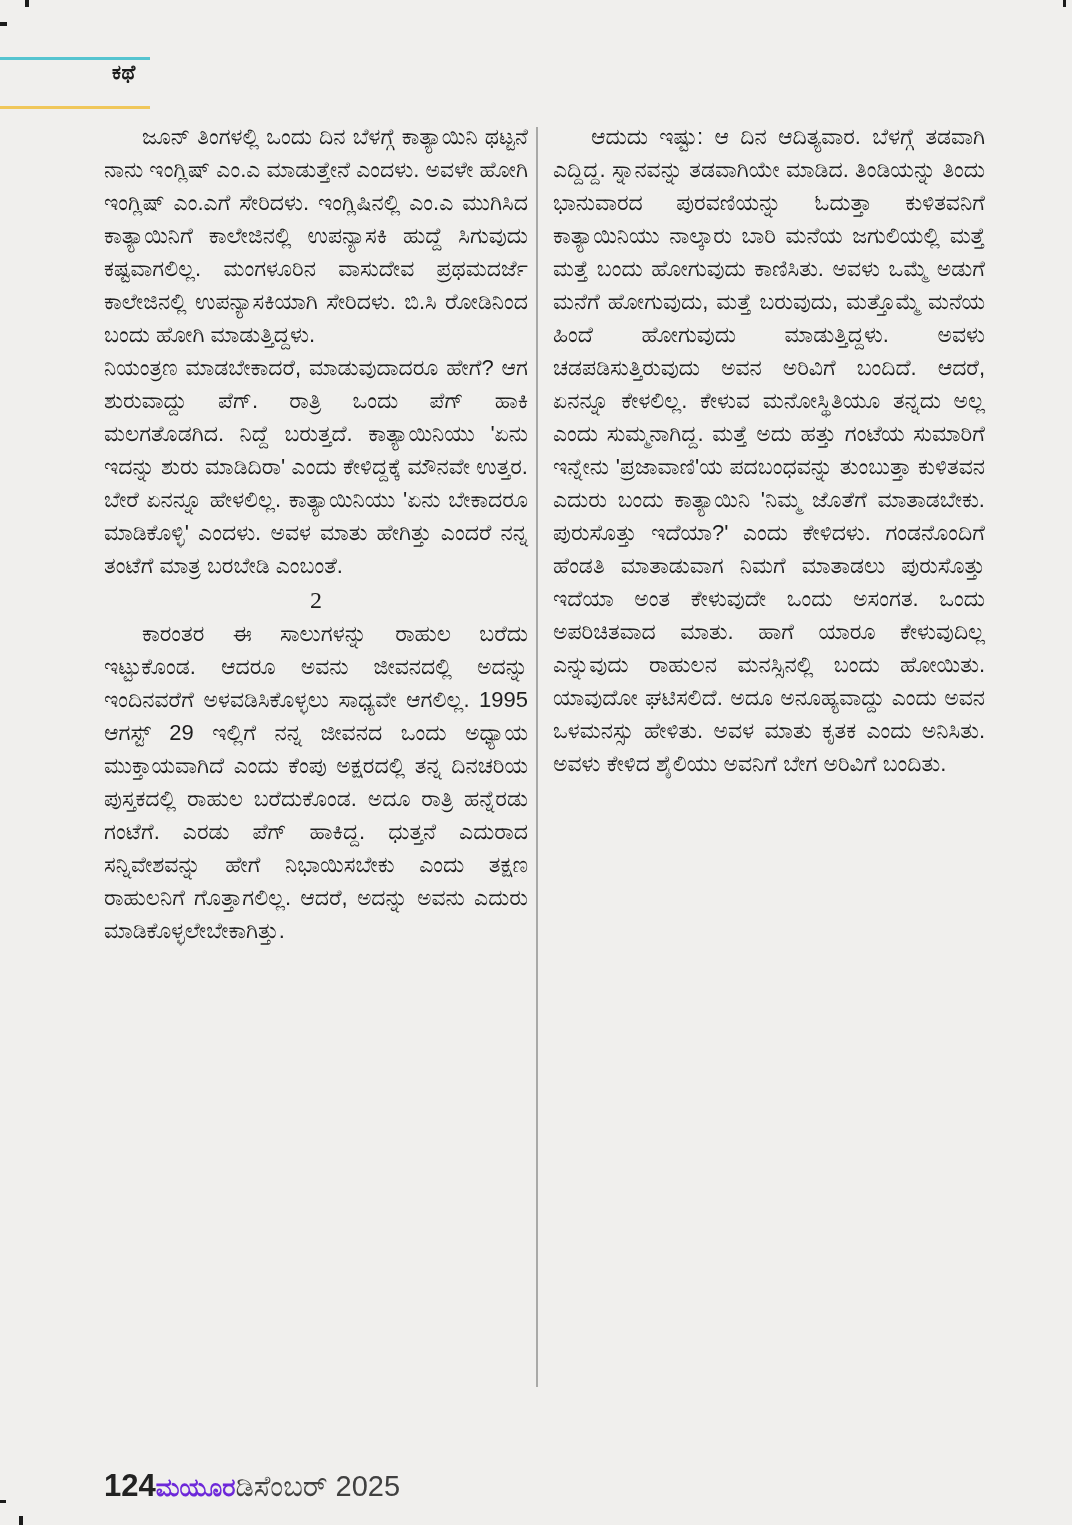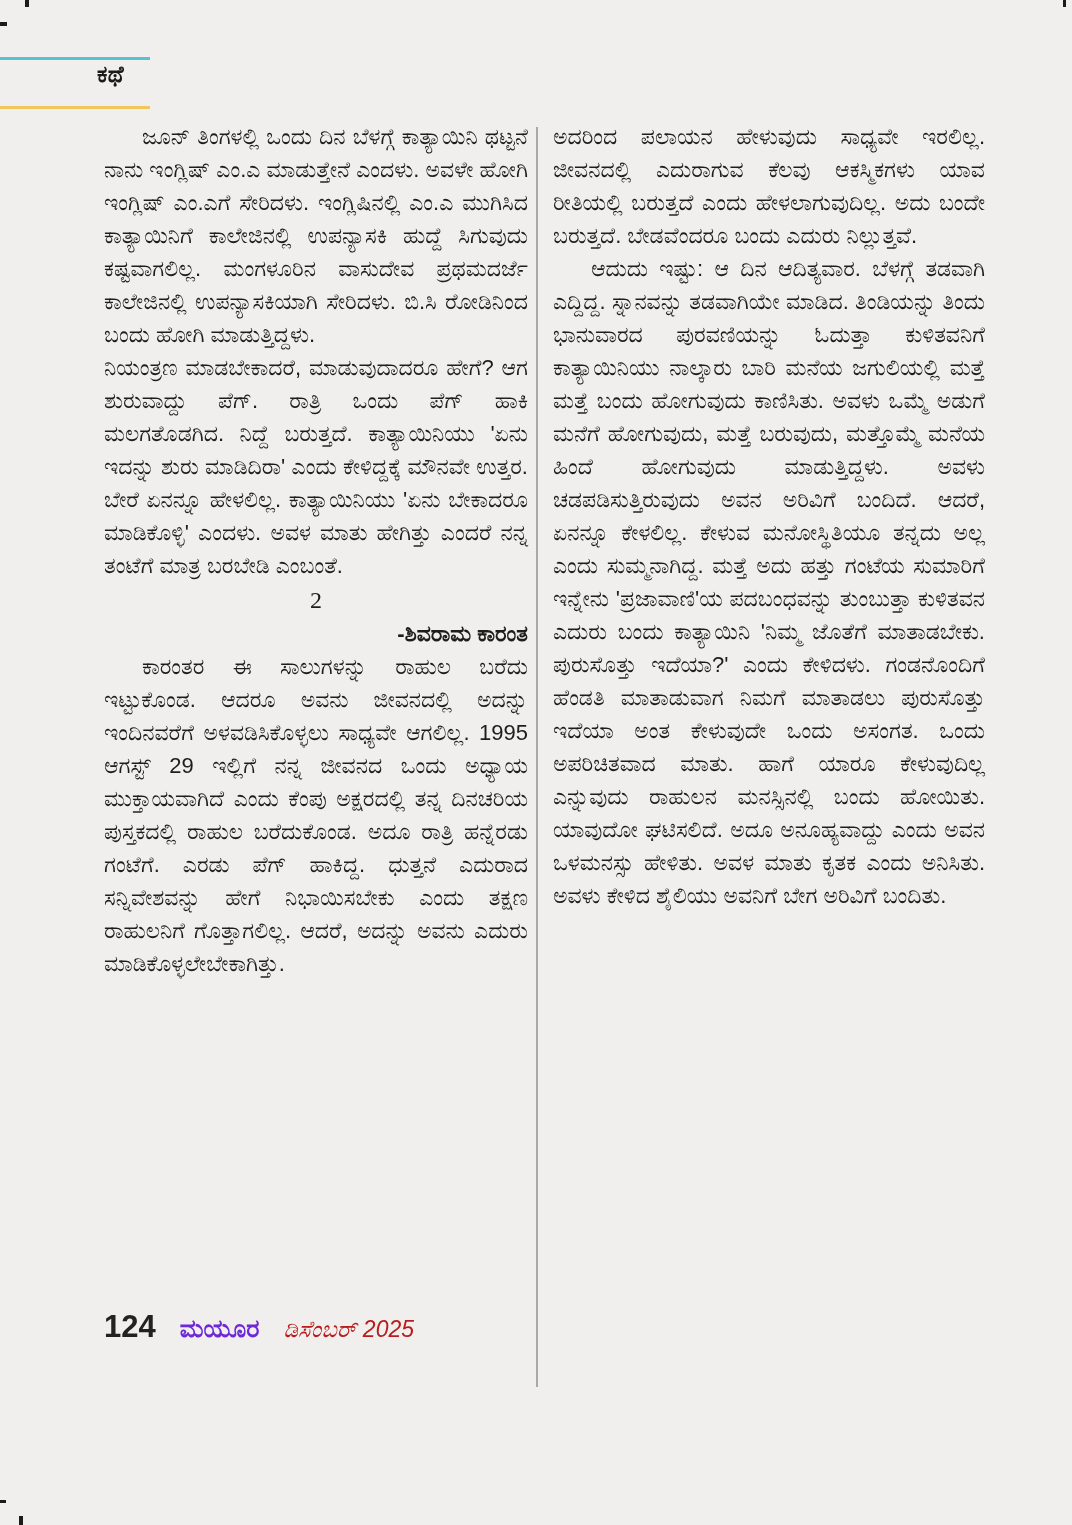--- a/index.html
+++ b/index.html
@@ -16,22 +16,22 @@
   .crop.tl-tick{left:25px;top:0;width:4px;height:7px;}
   .crop.tl-dash{left:0;top:22px;width:7px;height:4px;}
   .crop.tr-tick{left:1063px;top:0;width:3px;height:7px;}
   .crop.bl-dash{left:0;top:1500px;width:6px;height:3px;}
   .crop.bl-tick{left:19px;top:1516px;width:4px;height:9px;}
   
   .rule{position:absolute;left:0;width:150px;height:3px;}
   .rule.teal{top:57px;background:#55c4d0;}
   .rule.yellow{top:106px;background:#f0c75a;}
   .header-label{
-    position:absolute;left:97px;top:61px;
-    font-size:23px;font-weight:bold;color:#1a1a1a;
+    position:absolute;left:112px;top:61px;
+    font-size:20px;font-weight:bold;color:#1a1a1a;
     letter-spacing:0.5px;
   }
   
   .column{
     position:absolute;top:120px;
     font-size:22px;line-height:33px;
     text-align:justify;
   }
   .column.left{left:104px;width:424px;}
   .column.right{left:553px;width:432px;}
@@ -43,55 +43,53 @@
   .para.indent{text-indent:38px;}
   .section-number{
     margin:2px 0 0 0;text-align:center;
     font-family:"Liberation Serif", serif;
     font-size:24px;color:#1d1d1d;
   }
   .quote{margin:0;text-indent:20px;}
   .attribution{margin:0;text-align:right;font-weight:bold;}
   
   .footer{
-    position:absolute;left:104px;top:1309px;
-    display:flex;align-items:baseline;gap:24px;
+    position:absolute;left:104px;top:1468px;
+    display:flex;align-items:baseline;gap:0;
     white-space:nowrap;
   }
   .page-number{font-size:31px;font-weight:bold;color:#222;}
   .magazine-logo{font-size:25px;font-weight:bold;color:#6d28d9;}
-  .issue-date{font-size:23px;color:#b91c1c;font-style:italic;}
+  .issue-date{font-size:29px;color:#404040;}
 </style>
 </head>
 <body>
 
 <div class="page">
 
   <div class="crop tl-tick"></div>
   <div class="crop tl-dash"></div>
   <div class="crop tr-tick"></div>
   <div class="crop bl-dash"></div>
   <div class="crop bl-tick"></div>
 
   <div class="rule teal"></div>
   <div class="header-label">ಕಥೆ</div>
   <div class="rule yellow"></div>
 
   <div class="column left">
     <p class="para indent">ಜೂನ್ ತಿಂಗಳಲ್ಲಿ ಒಂದು ದಿನ ಬೆಳಗ್ಗೆ ಕಾತ್ಯಾಯಿನಿ ಥಟ್ಟನೆ ನಾನು ಇಂಗ್ಲಿಷ್ ಎಂ.ಎ ಮಾಡುತ್ತೇನೆ ಎಂದಳು. ಅವಳೇ ಹೋಗಿ ಇಂಗ್ಲಿಷ್ ಎಂ.ಎಗೆ ಸೇರಿದಳು. ಇಂಗ್ಲಿಷಿನಲ್ಲಿ ಎಂ.ಎ ಮುಗಿಸಿದ ಕಾತ್ಯಾಯಿನಿಗೆ ಕಾಲೇಜಿನಲ್ಲಿ ಉಪನ್ಯಾಸಕಿ ಹುದ್ದೆ ಸಿಗುವುದು ಕಷ್ಟವಾಗಲಿಲ್ಲ. ಮಂಗಳೂರಿನ ವಾಸುದೇವ ಪ್ರಥಮದರ್ಜೆ ಕಾಲೇಜಿನಲ್ಲಿ ಉಪನ್ಯಾಸಕಿಯಾಗಿ ಸೇರಿದಳು. ಬಿ.ಸಿ ರೋಡಿನಿಂದ ಬಂದು ಹೋಗಿ ಮಾಡುತ್ತಿದ್ದಳು.</p>
     <p class="para">ನಿಯಂತ್ರಣ ಮಾಡಬೇಕಾದರೆ, ಮಾಡುವುದಾದರೂ ಹೇಗೆ? ಆಗ ಶುರುವಾದ್ದು ಪೆಗ್. ರಾತ್ರಿ ಒಂದು ಪೆಗ್ ಹಾಕಿ ಮಲಗತೊಡಗಿದ. ನಿದ್ದೆ ಬರುತ್ತದೆ. ಕಾತ್ಯಾಯಿನಿಯು 'ಏನು ಇದನ್ನು ಶುರು ಮಾಡಿದಿರಾ' ಎಂದು ಕೇಳಿದ್ದಕ್ಕೆ ಮೌನವೇ ಉತ್ತರ. ಬೇರೆ ಏನನ್ನೂ ಹೇಳಲಿಲ್ಲ. ಕಾತ್ಯಾಯಿನಿಯು 'ಏನು ಬೇಕಾದರೂ ಮಾಡಿಕೊಳ್ಳಿ' ಎಂದಳು. ಅವಳ ಮಾತು ಹೇಗಿತ್ತು ಎಂದರೆ ನನ್ನ ತಂಟೆಗೆ ಮಾತ್ರ ಬರಬೇಡಿ ಎಂಬಂತೆ.</p>
     <p class="section-number">2</p>
-    <p class="attribution">-ಶಿವರಾಮ ಕಾರಂತ</p>
     <p class="para indent">ಕಾರಂತರ ಈ ಸಾಲುಗಳನ್ನು ರಾಹುಲ ಬರೆದು ಇಟ್ಟುಕೊಂಡ. ಆದರೂ ಅವನು ಜೀವನದಲ್ಲಿ ಅದನ್ನು ಇಂದಿನವರೆಗೆ ಅಳವಡಿಸಿಕೊಳ್ಳಲು ಸಾಧ್ಯವೇ ಆಗಲಿಲ್ಲ. 1995 ಆಗಸ್ಟ್ 29 ಇಲ್ಲಿಗೆ ನನ್ನ ಜೀವನದ ಒಂದು ಅಧ್ಯಾಯ ಮುಕ್ತಾಯವಾಗಿದೆ ಎಂದು ಕೆಂಪು ಅಕ್ಷರದಲ್ಲಿ ತನ್ನ ದಿನಚರಿಯ ಪುಸ್ತಕದಲ್ಲಿ ರಾಹುಲ ಬರೆದುಕೊಂಡ. ಅದೂ ರಾತ್ರಿ ಹನ್ನೆರಡು ಗಂಟೆಗೆ. ಎರಡು ಪೆಗ್ ಹಾಕಿದ್ದ. ಧುತ್ತನೆ ಎದುರಾದ ಸನ್ನಿವೇಶವನ್ನು ಹೇಗೆ ನಿಭಾಯಿಸಬೇಕು ಎಂದು ತಕ್ಷಣ ರಾಹುಲನಿಗೆ ಗೊತ್ತಾಗಲಿಲ್ಲ. ಆದರೆ, ಅದನ್ನು ಅವನು ಎದುರು ಮಾಡಿಕೊಳ್ಳಲೇಬೇಕಾಗಿತ್ತು.</p>
   </div>
 
   <div class="col-divider"></div>
 
   <div class="column right">
-    <p class="para">ಅದರಿಂದ ಪಲಾಯನ ಹೇಳುವುದು ಸಾಧ್ಯವೇ ಇರಲಿಲ್ಲ. ಜೀವನದಲ್ಲಿ ಎದುರಾಗುವ ಕೆಲವು ಆಕಸ್ಮಿಕಗಳು ಯಾವ ರೀತಿಯಲ್ಲಿ ಬರುತ್ತದೆ ಎಂದು ಹೇಳಲಾಗುವುದಿಲ್ಲ. ಅದು ಬಂದೇ ಬರುತ್ತದೆ. ಬೇಡವೆಂದರೂ ಬಂದು ಎದುರು ನಿಲ್ಲುತ್ತವೆ.</p>
     <p class="para indent">ಆದುದು ಇಷ್ಟು: ಆ ದಿನ ಆದಿತ್ಯವಾರ. ಬೆಳಗ್ಗೆ ತಡವಾಗಿ ಎದ್ದಿದ್ದ. ಸ್ನಾನವನ್ನು ತಡವಾಗಿಯೇ ಮಾಡಿದ. ತಿಂಡಿಯನ್ನು ತಿಂದು ಭಾನುವಾರದ ಪುರವಣಿಯನ್ನು ಓದುತ್ತಾ ಕುಳಿತವನಿಗೆ ಕಾತ್ಯಾಯಿನಿಯು ನಾಲ್ಕಾರು ಬಾರಿ ಮನೆಯ ಜಗುಲಿಯಲ್ಲಿ ಮತ್ತೆ ಮತ್ತೆ ಬಂದು ಹೋಗುವುದು ಕಾಣಿಸಿತು. ಅವಳು ಒಮ್ಮೆ ಅಡುಗೆ ಮನೆಗೆ ಹೋಗುವುದು, ಮತ್ತೆ ಬರುವುದು, ಮತ್ತೊಮ್ಮೆ ಮನೆಯ ಹಿಂದೆ ಹೋಗುವುದು ಮಾಡುತ್ತಿದ್ದಳು. ಅವಳು ಚಡಪಡಿಸುತ್ತಿರುವುದು ಅವನ ಅರಿವಿಗೆ ಬಂದಿದೆ. ಆದರೆ, ಏನನ್ನೂ ಕೇಳಲಿಲ್ಲ. ಕೇಳುವ ಮನೋಸ್ಥಿತಿಯೂ ತನ್ನದು ಅಲ್ಲ ಎಂದು ಸುಮ್ಮನಾಗಿದ್ದ. ಮತ್ತೆ ಅದು ಹತ್ತು ಗಂಟೆಯ ಸುಮಾರಿಗೆ ಇನ್ನೇನು 'ಪ್ರಜಾವಾಣಿ'ಯ ಪದಬಂಧವನ್ನು ತುಂಬುತ್ತಾ ಕುಳಿತವನ ಎದುರು ಬಂದು ಕಾತ್ಯಾಯಿನಿ 'ನಿಮ್ಮ ಜೊತೆಗೆ ಮಾತಾಡಬೇಕು. ಪುರುಸೊತ್ತು ಇದೆಯಾ?' ಎಂದು ಕೇಳಿದಳು. ಗಂಡನೊಂದಿಗೆ ಹೆಂಡತಿ ಮಾತಾಡುವಾಗ ನಿಮಗೆ ಮಾತಾಡಲು ಪುರುಸೊತ್ತು ಇದೆಯಾ ಅಂತ ಕೇಳುವುದೇ ಒಂದು ಅಸಂಗತ. ಒಂದು ಅಪರಿಚಿತವಾದ ಮಾತು. ಹಾಗೆ ಯಾರೂ ಕೇಳುವುದಿಲ್ಲ ಎನ್ನುವುದು ರಾಹುಲನ ಮನಸ್ಸಿನಲ್ಲಿ ಬಂದು ಹೋಯಿತು. ಯಾವುದೋ ಘಟಿಸಲಿದೆ. ಅದೂ ಅನೂಹ್ಯವಾದ್ದು ಎಂದು ಅವನ ಒಳಮನಸ್ಸು ಹೇಳಿತು. ಅವಳ ಮಾತು ಕೃತಕ ಎಂದು ಅನಿಸಿತು. ಅವಳು ಕೇಳಿದ ಶೈಲಿಯು ಅವನಿಗೆ ಬೇಗ ಅರಿವಿಗೆ ಬಂದಿತು.</p>
   </div>
 
   <div class="footer">
     <span class="page-number">124</span>
     <span class="magazine-logo">ಮಯೂರ</span>
     <span class="issue-date">ಡಿಸೆಂಬರ್ 2025</span>
   </div>
 
 </div>

